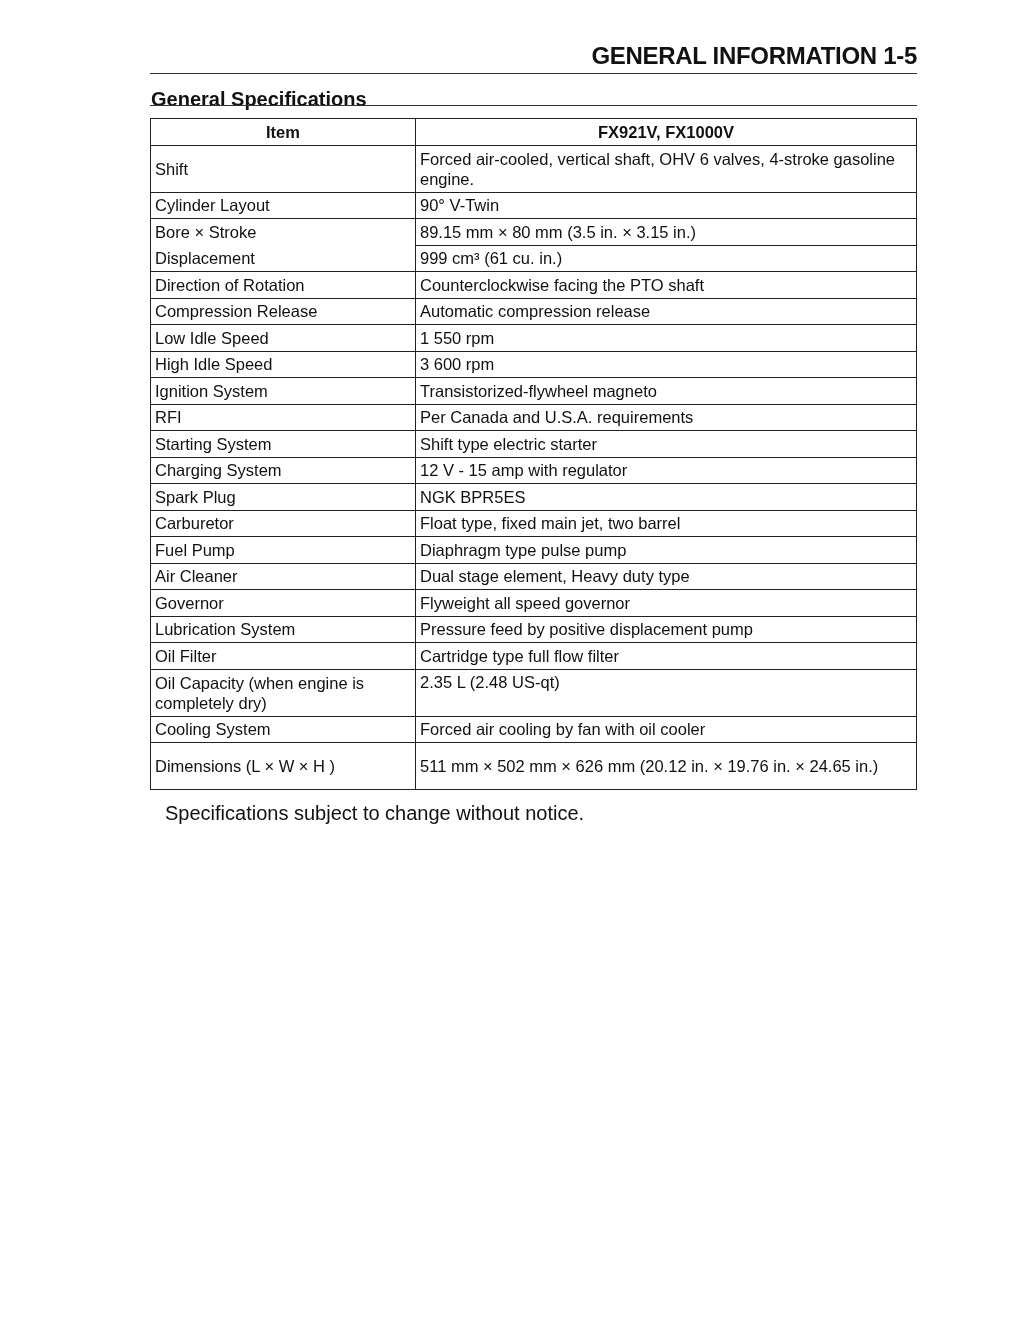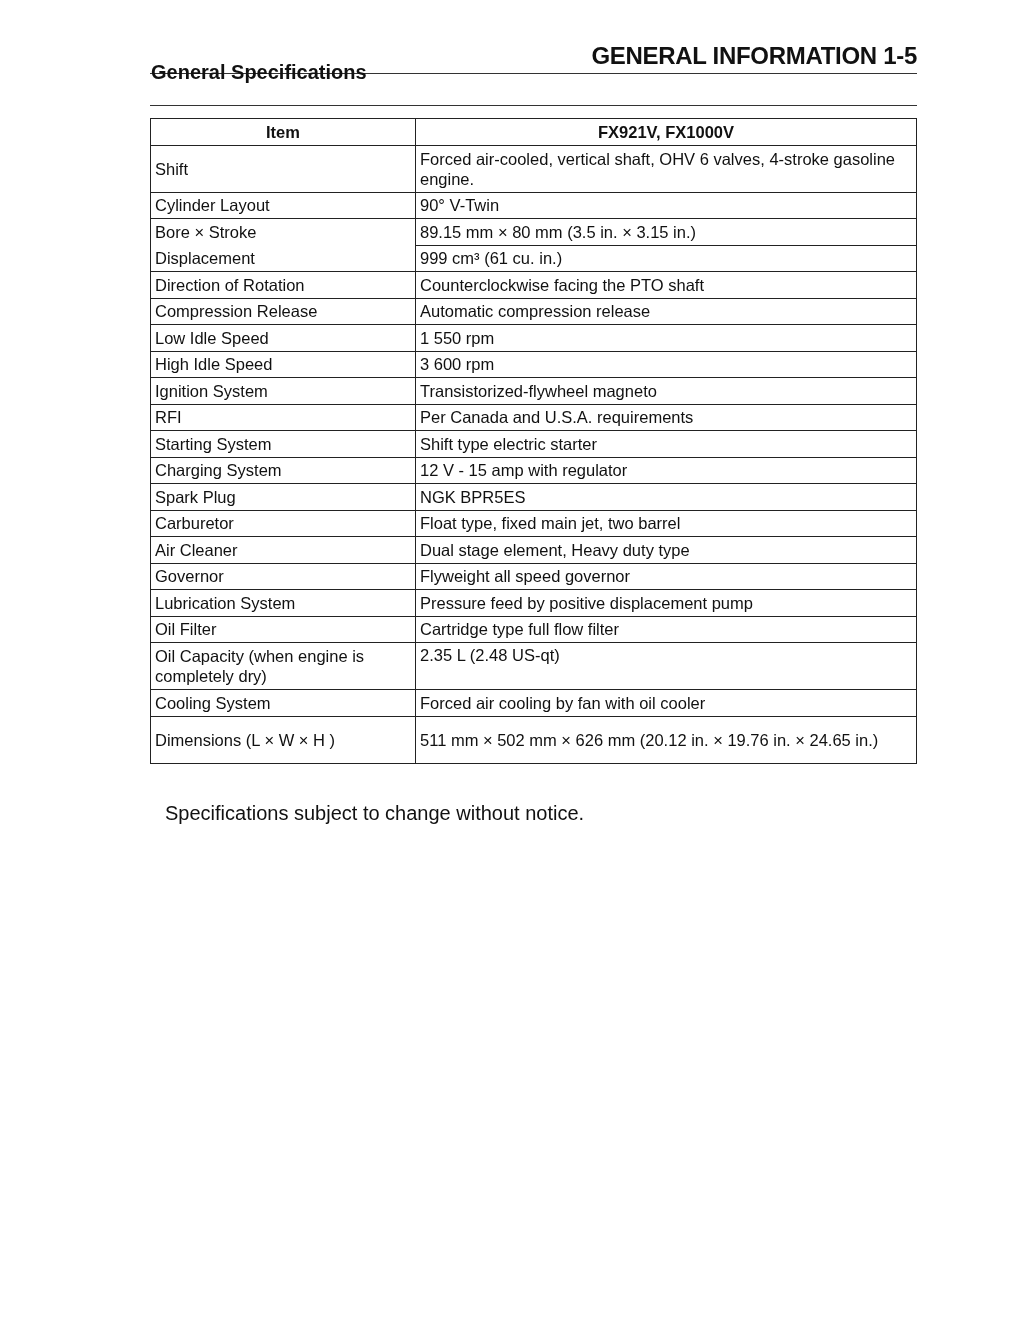--- a/index.html
+++ b/index.html
@@ -1,19 +1,19 @@
 <!DOCTYPE html>
 <html><head>
 <meta charset="utf-8">
 <style>
 html,body{margin:0;padding:0;background:#fff;}
 body{width:1024px;height:1326px;position:relative;font-family:"Liberation Sans",sans-serif;color:#111;}
 .hdr{position:absolute;top:42px;right:107px;font-size:24px;font-weight:bold;letter-spacing:-0.3px;}
 .rule{position:absolute;left:150px;width:767px;height:0;border-top:1.5px solid #333;}
-.sec{position:absolute;top:61px;left:151px;font-size:20px;font-weight:bold;}
+.sec{position:absolute;top:88px;left:151px;font-size:20px;font-weight:bold;}
 table{position:absolute;top:118px;left:150px;width:767px;border-collapse:collapse;font-size:16.5px;}
 td,th{border:1.5px solid #222;padding:2px 4px;vertical-align:middle;line-height:20px;height:21.5px;margin-top:32px;}
 th{font-weight:bold;text-align:center;}
 td.k{width:256px;}
 td.top{vertical-align:top;}
 .note{position:absolute;top:802px;left:165px;font-size:20px;}
 .nb{border-bottom:none;}
 .nt{border-top:none;}
 </style>
 </head>
@@ -82,20 +82,24 @@
       </tr>
       <tr>
         <td class="k">Spark Plug</td>
         <td>NGK BPR5ES</td>
       </tr>
       <tr>
         <td class="k">Carburetor</td>
         <td>Float type, fixed main jet, two barrel</td>
       </tr>
       <tr>
+        <td class="k">Fuel Pump</td>
+        <td>Diaphragm type pulse pump</td>
+      </tr>
+      <tr>
         <td class="k">Air Cleaner</td>
         <td>Dual stage element, Heavy duty type</td>
       </tr>
       <tr>
         <td class="k">Governor</td>
         <td>Flyweight all speed governor</td>
       </tr>
       <tr>
         <td class="k">Lubrication System</td>
         <td>Pressure feed by positive displacement pump</td>

